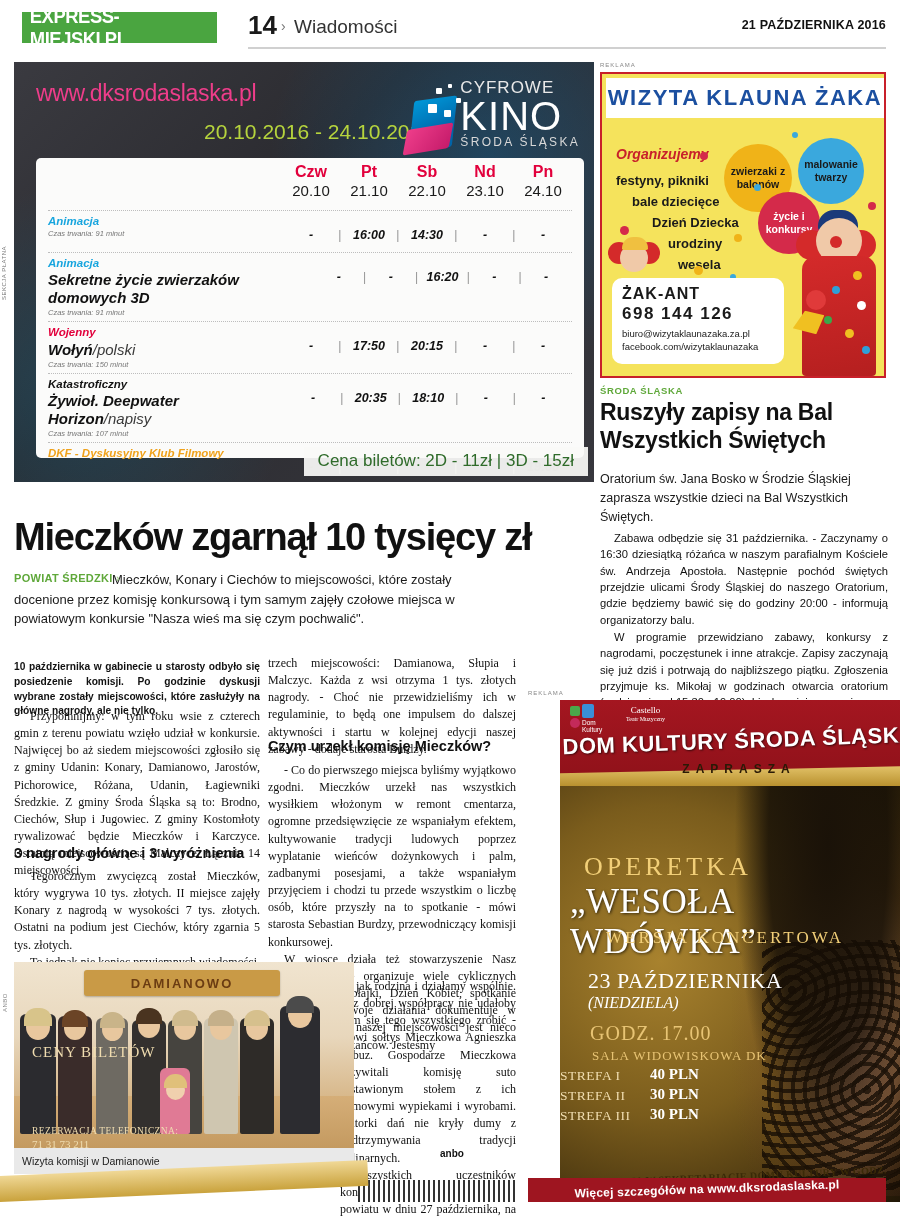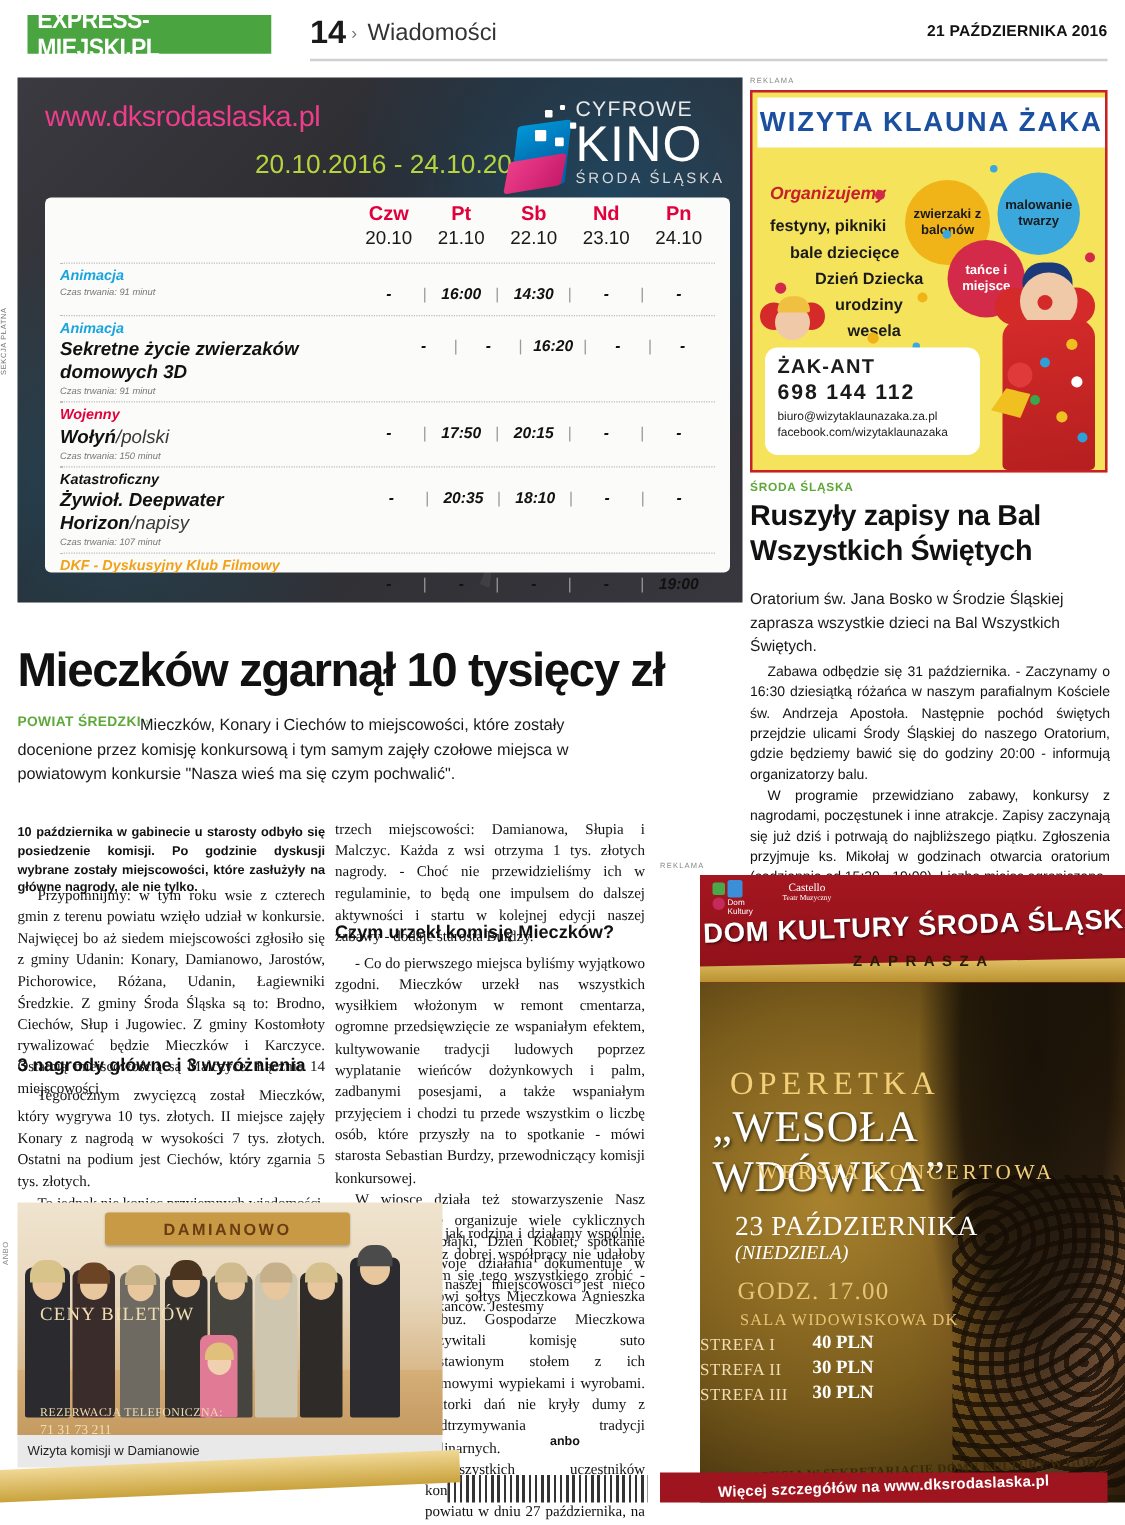--- a/index.html
+++ b/index.html
@@ -586,20 +586,21 @@
       </div>
       <div class="time-cell">-</div>
       <div class="time-cell sep">-</div>
       <div class="time-cell sep">-</div>
       <div class="time-cell sep">-</div>
       <div class="time-cell sep">19:00</div>
     </div>
 
   </div>
 
+  <div class="price-bar">Cena biletów: 2D - 11zł | 3D - 15zł</div>
 </div>
 <div class="sekcja-platna">SEKCJA PŁATNA</div>
 
 <div class="rek-label-1">REKLAMA</div>
 <div class="clown-ad">
   <div class="clown-title-band">
     <span class="clown-title">WIZYTA KLAUNA ŻAKA</span>
   </div>
 
   <div class="clown-organ">Organizujemy</div>
@@ -607,21 +608,21 @@
     <div>festyny, pikniki</div>
     <div>bale dziecięce</div>
     <div>Dzień Dziecka</div>
     <div>urodziny</div>
     <div>wesela</div>
     <div>eventy</div>
   </div>
 
   <div class="bubble zwierzaki">zwierzaki z balonów</div>
   <div class="bubble malowanie">malowanie twarzy</div>
-  <div class="bubble tance">tańce i miejsce</div>
+  <div class="bubble tance">życie i konkursy</div>
 
   <div class="dot" style="left:98px;top:78px;width:8px;height:8px;background:#d42a4a;"></div>
   <div class="dot" style="left:18px;top:152px;width:9px;height:9px;background:#d42a4a;"></div>
   <div class="dot" style="left:190px;top:58px;width:6px;height:6px;background:#3aa8dd;"></div>
   <div class="dot" style="left:152px;top:110px;width:7px;height:7px;background:#3aa8dd;"></div>
   <div class="dot" style="left:266px;top:128px;width:8px;height:8px;background:#d42a4a;"></div>
   <div class="dot" style="left:132px;top:160px;width:8px;height:8px;background:#f0b318;"></div>
   <div class="dot" style="left:44px;top:178px;width:7px;height:7px;background:#3aa8dd;"></div>
   <div class="dot" style="left:92px;top:192px;width:9px;height:9px;background:#f0b318;"></div>
   <div class="dot" style="left:128px;top:200px;width:6px;height:6px;background:#3aa8dd;"></div>
@@ -645,21 +646,21 @@
 
   <div class="cl-small">
     <div class="cl-small-hair1"></div>
     <div class="cl-small-hair2"></div>
     <div class="cl-small-head"></div>
     <div class="cl-small-hat"></div>
   </div>
 
   <div class="clown-card">
     <div class="clown-name">ŻAK-ANT</div>
-    <div class="clown-phone">698 144 112</div>
+    <div class="clown-phone">698 144 126</div>
     <div class="clown-mail">biuro@wizytaklaunazaka.za.pl</div>
     <div class="clown-fb">facebook.com/wizytaklaunazaka</div>
   </div>
 </div>
 
 <div class="r-kicker">ŚRODA ŚLĄSKA</div>
 <div class="r-headline">Ruszyły zapisy na Bal Wszystkich Świętych</div>
 <div class="r-lead">Oratorium św. Jana Bosko w Środzie Śląskiej zaprasza wszystkie dzieci na Bal Wszystkich Świętych.</div>
 <div class="r-body">
   <p>Zabawa odbędzie się 31 października. - Zaczynamy o 16:30 dziesiątką różańca w naszym parafialnym Kościele św. Andrzeja Apostoła. Następnie pochód świętych przejdzie ulicami Środy Śląskiej do naszego Oratorium, gdzie będziemy bawić się do godziny 20:00 - informują organizatorzy balu.</p>

